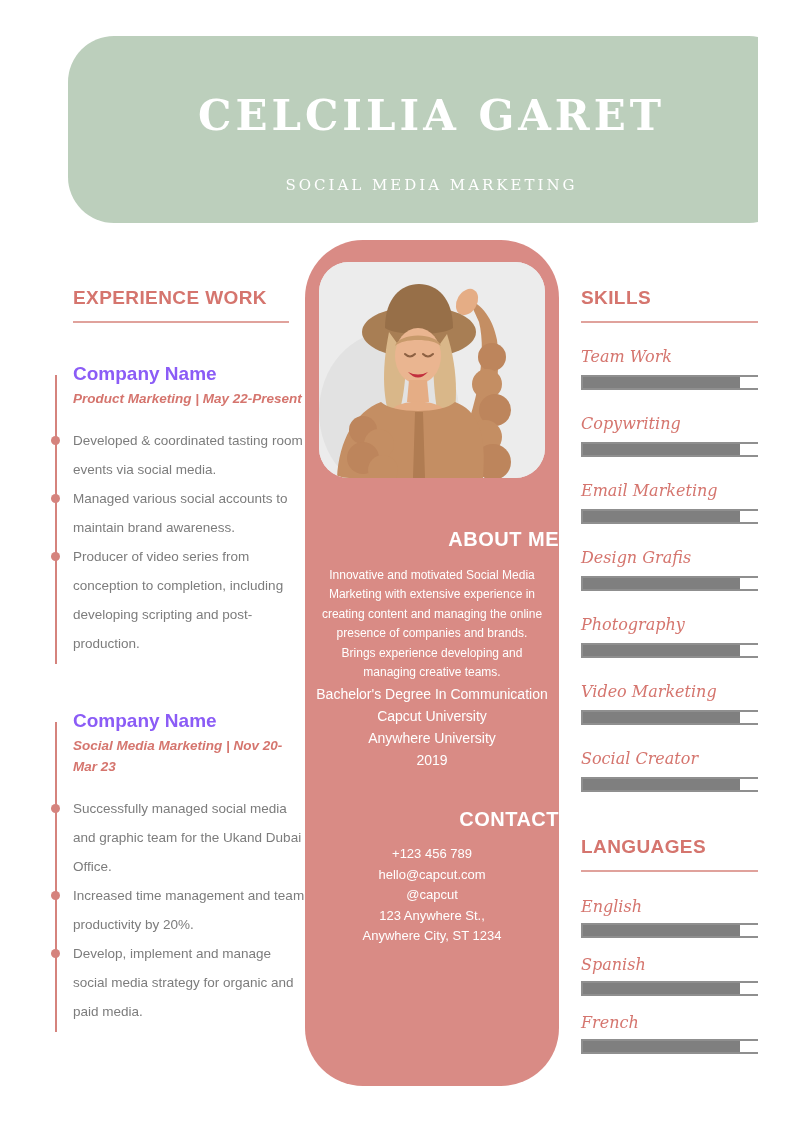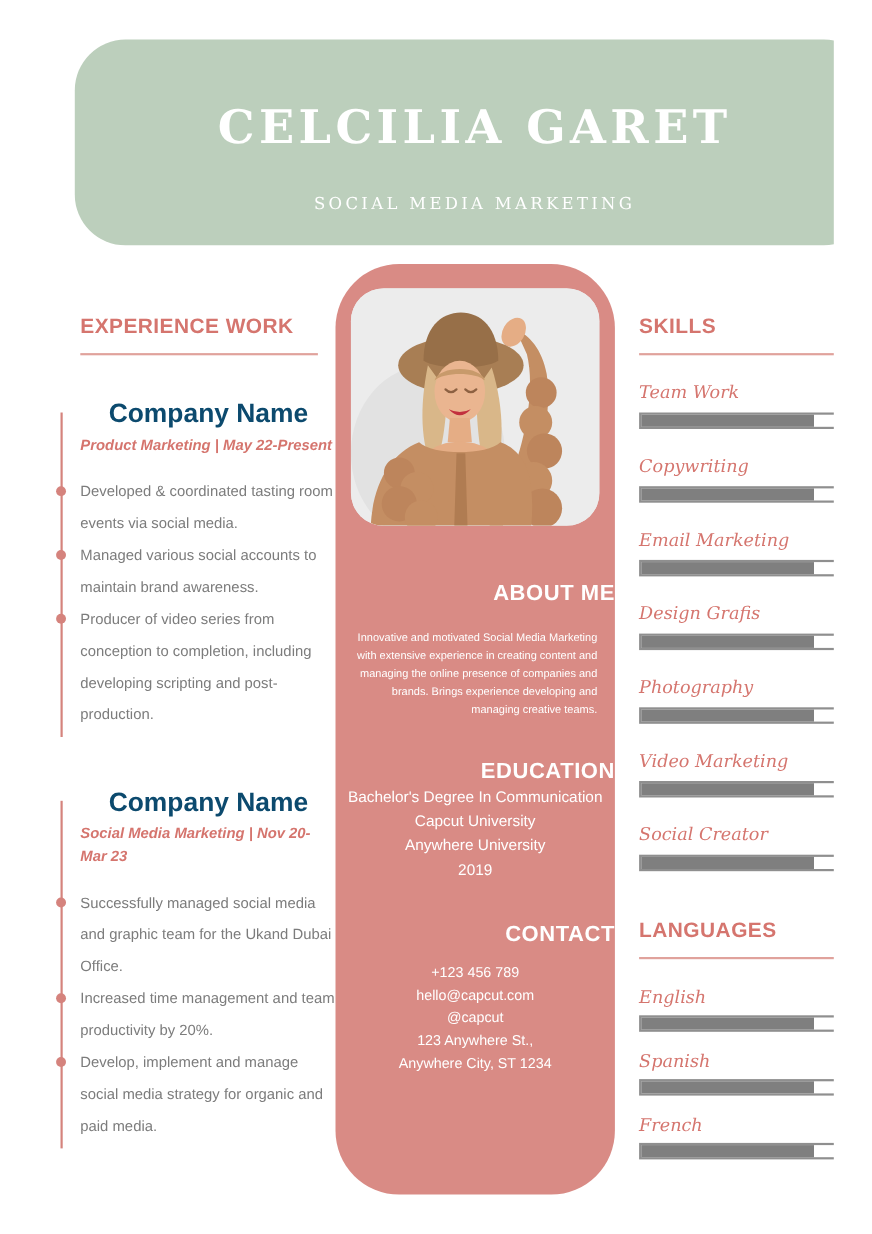--- a/index.html
+++ b/index.html
@@ -34,21 +34,21 @@
 
   
   .left-col { position:absolute; left:38px; top:287px; width:233px; }
   .left-col .rule { width:216px; }
   .job { position:relative; margin-top:40px; }
   .job + .job { margin-top:52px; }
   .job::before {
     content:""; position:absolute; left:-18px; top:12px; bottom:-6px;
     width:2px; background:#d5837d;
   }
-  .job-company { font-size:24px; font-weight:bold; color:#0c4a6e;text-align:center; }
+  .job-company { font-size:19px; font-weight:bold; color:#8b5cf6; }
   .job-meta {
     font-size:13.5px; font-weight:bold; font-style:italic; color:#d5756e;
     margin-top:4px; line-height:1.55;
   }
   .job-bullets { list-style:none; margin-top:16px; }
   .job-bullets li {
     position:relative; font-size:13.5px; color:#7c7c7c; line-height:29px;
   }
   .job-bullets li::before {
     content:""; position:absolute; left:-22px; top:10px;
@@ -61,21 +61,21 @@
     background:#d98b85; border-radius:58px; color:#ffffff; text-align:center;
   }
   .photo {
     margin:22px auto 0; width:226px; height:216px; border-radius:30px;
     background:#ececec; overflow:hidden;
   }
   .photo svg { display:block; width:100%; height:100%; }
   .panel-heading { font-size:20px; font-weight:bold; letter-spacing:0.5px;text-align:right; }
   .about-heading { margin-top:50px; }
   .about-text {
-    margin-top:22px; padding:0 16px; font-size:10px; line-height:1.62;text-align:right;
+    margin-top:15px; padding:0 16px; font-size:12px; line-height:1.62;
   }
   .edu-heading { margin-top:36px; }
   .edu-lines { font-size:14px; line-height:1.58; }
   .contact-heading { margin-top:37px; }
   .contact-lines { margin-top:13px; font-size:13px; line-height:1.58; }
 
   
   .right-col { position:absolute; left:546px; top:287px; width:235px; }
   .right-col .rule { width:212px; }
   .meter { margin-top:24px; }
@@ -167,21 +167,20 @@
         <circle cx="44" cy="168" r="14" fill="#bd855c"></circle>
         <circle cx="60" cy="182" r="15" fill="#c48e63"></circle>
         <circle cx="44" cy="196" r="16" fill="#bd855c"></circle>
         <circle cx="64" cy="208" r="15" fill="#c48e63"></circle>
       </svg>
     </div>
 
     <div class="panel-heading about-heading">ABOUT ME</div>
     <div class="about-text">Innovative and motivated Social Media Marketing with extensive experience in creating content and managing the online presence of companies and brands. Brings experience developing and managing creative teams.</div>
 
-    <div class="panel-heading edu-heading">EDUCATION</div>
     <div class="edu-lines">
       <div>Bachelor's Degree In Communication</div>
       <div>Capcut University</div>
       <div>Anywhere University</div>
       <div>2019</div>
     </div>
 
     <div class="panel-heading contact-heading">CONTACT</div>
     <div class="contact-lines">
       <div>+123  456 789</div>

